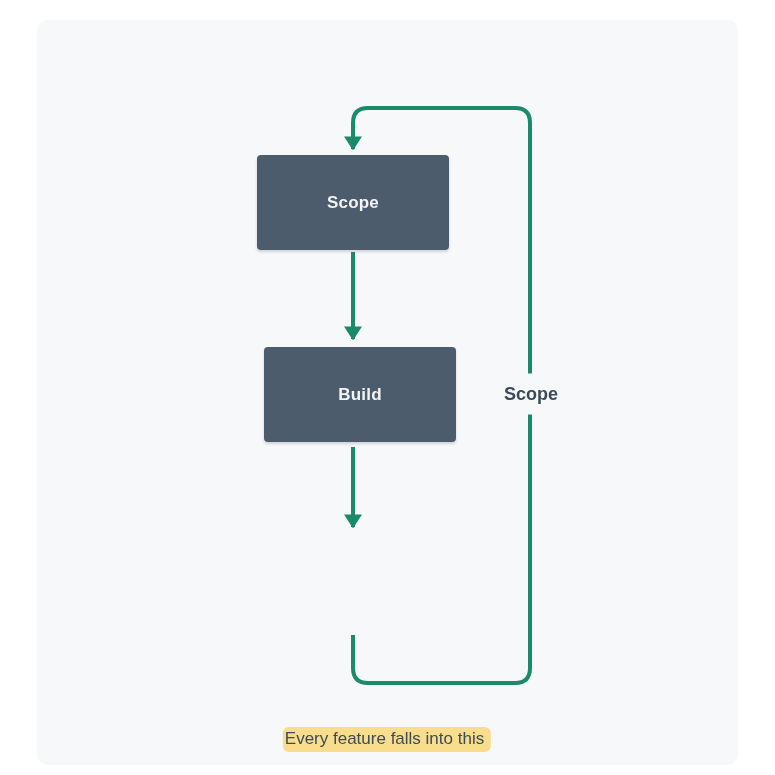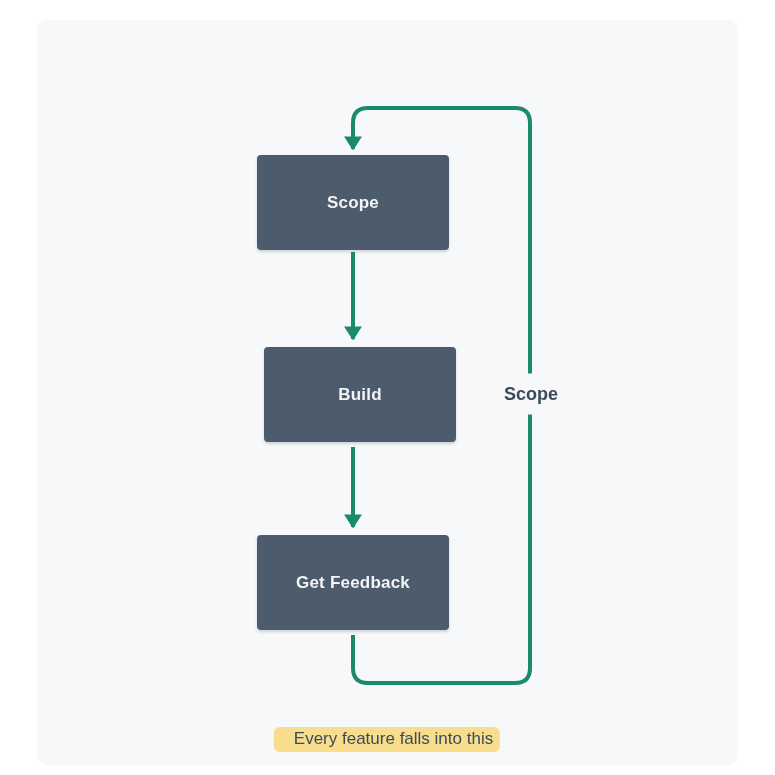--- a/index.html
+++ b/index.html
@@ -59,21 +59,21 @@
     font-weight: bold;
   }
 
   .caption {
     position: absolute;
     left: 387px; top: 727px;
     transform: translateX(-50%);
     background: var(--caption-highlight, #f8dd8d);
     color: var(--label-text, #3d4b58);
     font-size: 17px;
-    padding: 2px 7px 3px 20px;
+    padding: 2px 7px 3px 2px;
     white-space: nowrap;
     border-radius: 6px;
   }
 </style>
 </head>
 <body>
 
 <div class="stage">
 
   <div class="card"></div>
@@ -93,21 +93,18 @@
   </svg>
 
   <div class="node node-scope">
     <span class="node-label">Scope</span>
   </div>
 
   <div class="node node-build">
     <span class="node-label">Build</span>
   </div>
 
-  <div class="node node-feedback">
-    <span class="node-label">Get Feedback</span>
-  </div>
 
   <div class="loop-label">Scope</div>
 
   <div class="caption">Every feature falls into this</div>
 
 </div>
 
 </body></html>

